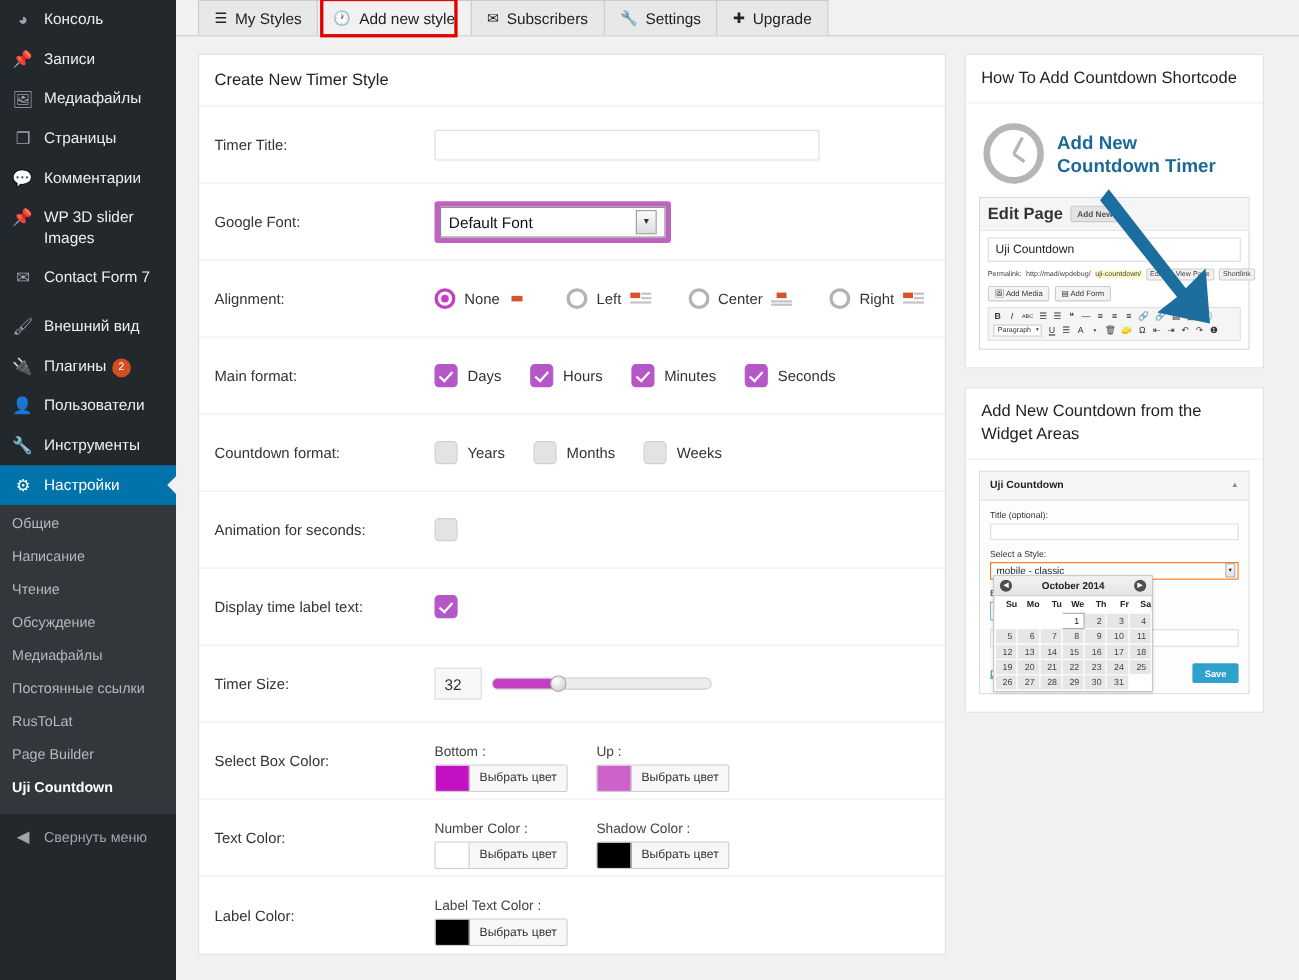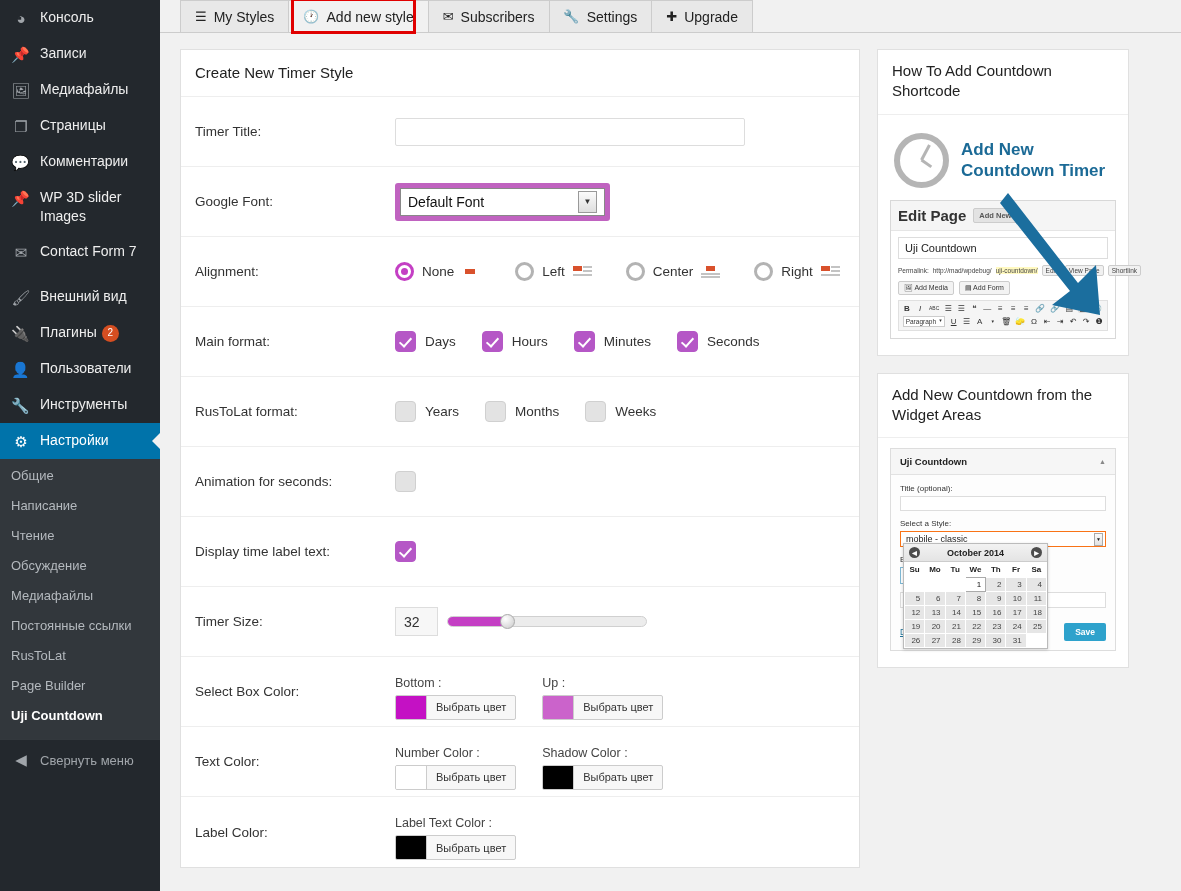--- a/index.html
+++ b/index.html
@@ -90,21 +90,21 @@
 
   
   .main {
     display: flex; gap: 17px; padding: 16px 16px 0 20px;
     align-items: flex-start;
   }
   .panel {
     background: #fff; border: 1px solid #e0e0e0;
   }
   .panel-main { width: 680px; }
-  .panel-side { width: 252px; }
+  .panel-side { width: 272px; }
 
   .panel-title {
     font-size: 15px; color: #222; padding: 13px 14px;
     border-bottom: 1px solid #eee; line-height: 1.35;
   }
   .panel-title.two { padding: 11px 14px 12px; }
 
   
   .frow {
     display: flex; align-items: center;
@@ -318,21 +318,21 @@
     display: flex; align-items: center; justify-content: space-between;
     padding: 3px 5px; font-size: 9px; font-weight: bold; color: #222;
   }
   .cal-nav {
     width: 11px; height: 11px; border-radius: 50%;
     background: #4d4d4d; color: #fff; font-size: 6px;
     display: flex; align-items: center; justify-content: center;
   }
   .cal table { width: 100%; border-collapse: collapse; }
   .cal th {
-    font-size: 8px; color: #222; padding: 3px 0; font-weight: bold;
+    font-size: 8px; color: #222; padding: 3px 0; font-weight: bold; text-align: right;
   }
   .cal td {
     font-size: 8px; color: #444; text-align: right;
     padding: 2px 4px 2px 0; background: #e6e6e6;
     border: 1px solid #fff; height: 13px;
   }
   .cal td.empty { background: #fff; border-color: #fff; }
   .cal td.today { background: #fff; border: 1px solid #aaa; color: #111; }
 </style>
 </head>
@@ -523,21 +523,21 @@
                 </div>
                 <div class="cb-opt">
                   <span class="cb on"></span>
                   <span class="cl">Seconds</span>
                 </div>
               </div>
             </div>
         </div>
 
         <div class="frow">
-          <div class="flabel">RusToLat format:</div>
+          <div class="flabel">Countdown format:</div>
           <div class="fctl">
               <div class="cb-group" id="secfmt-group">
                 <div class="cb-opt">
                   <span class="cb"></span>
                   <span class="cl">Years</span>
                 </div>
                 <div class="cb-opt">
                   <span class="cb"></span>
                   <span class="cl">Months</span>
                 </div>

